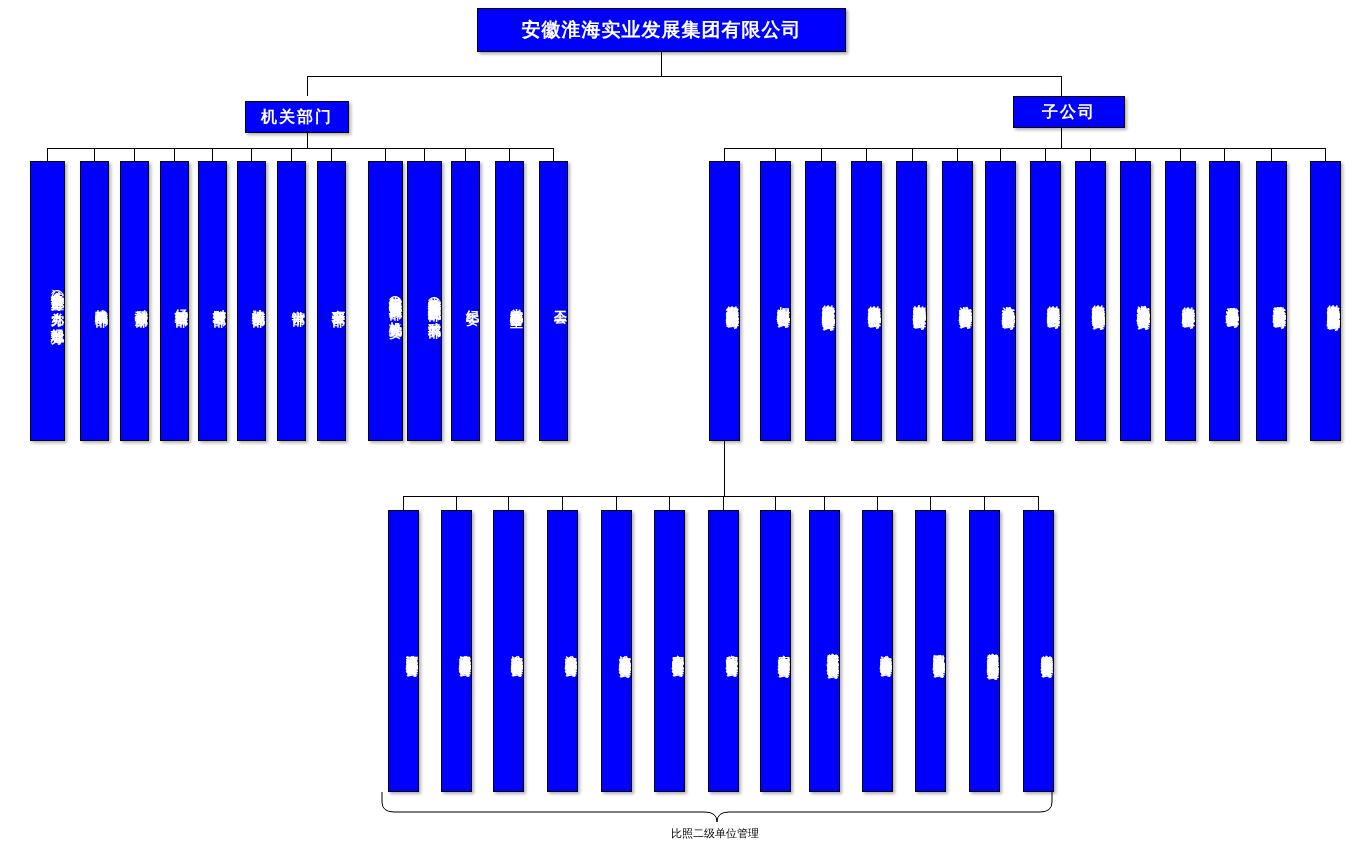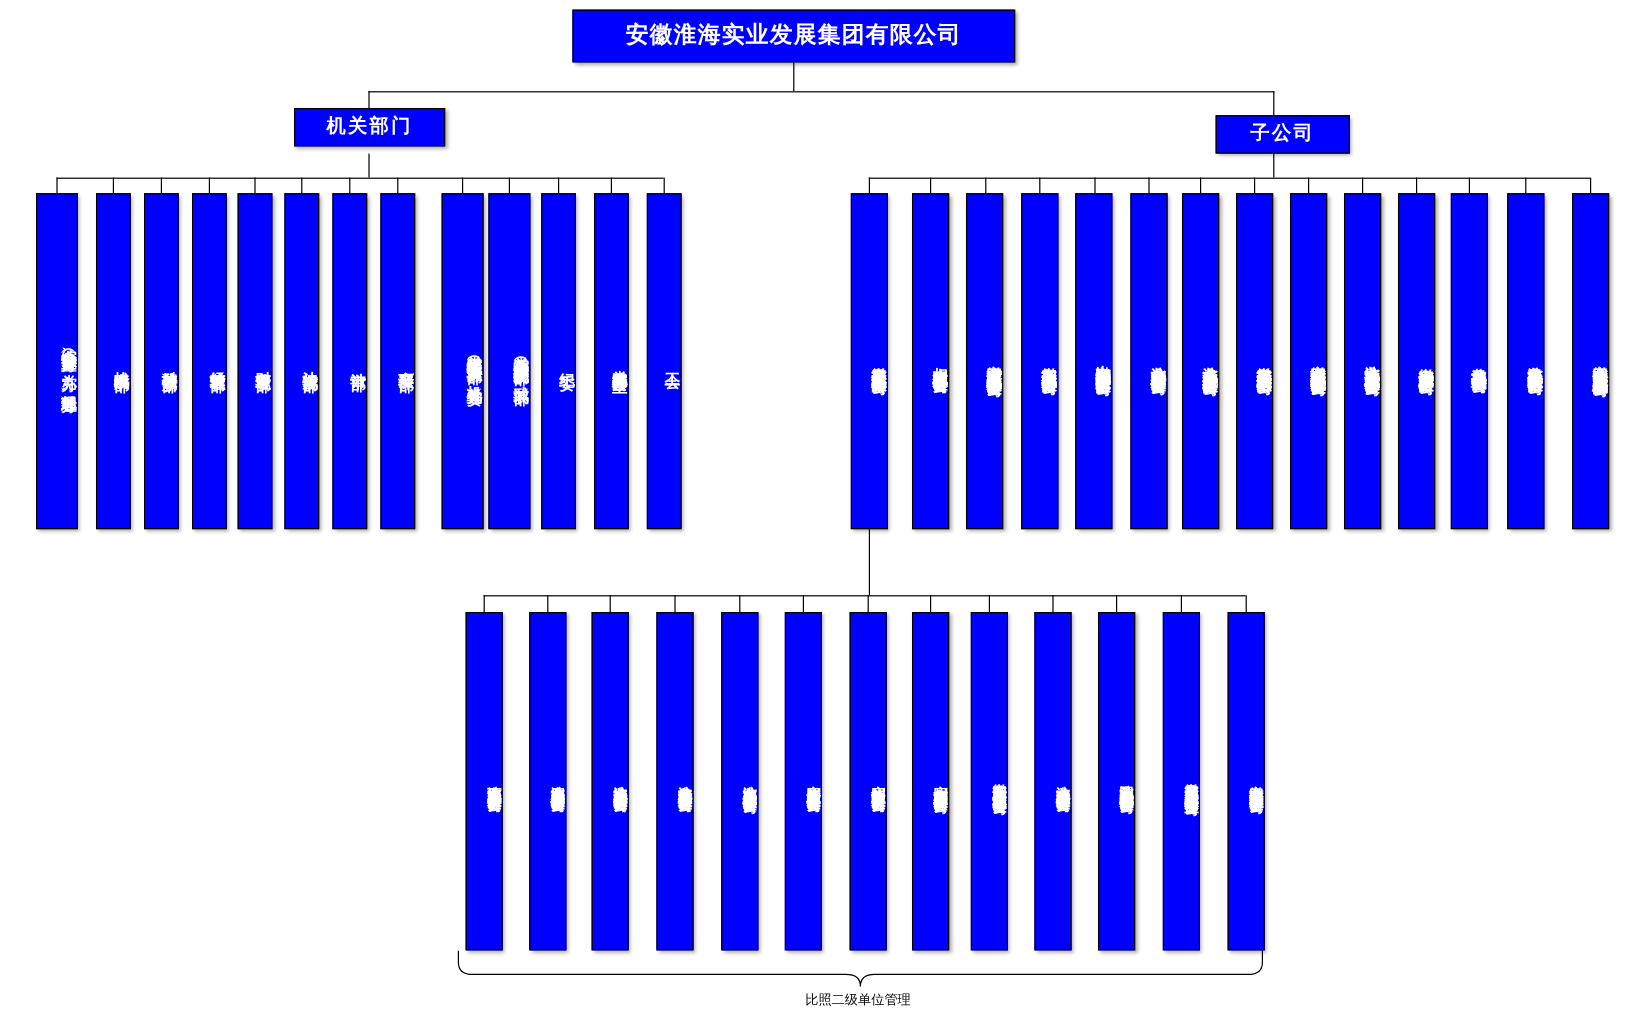--- a/index.html
+++ b/index.html
@@ -45,21 +45,21 @@
     letter-spacing: 1px;
     box-shadow: 2px 2px 3px rgba(0,0,0,0.35);
   }
   
   .lvl2 {
     height: 32px;
     font-size: 16px;
     letter-spacing: 2px;
     box-shadow: 2px 2px 3px rgba(0,0,0,0.3);
   }
-  #dept-group { left: 245px; top: 90px; width: 126px; }
+  #dept-group { left: 245px; top: 101px; width: 104px; }
   #sub-group  { left: 1013px; top: 96px; width: 112px; }
 
   
   .leaf {
     font-size: 13px;
     box-shadow: 2px 2px 3px rgba(0,0,0,0.3);
   }
   .leaf3 { font-size: 12px; }
 
   

